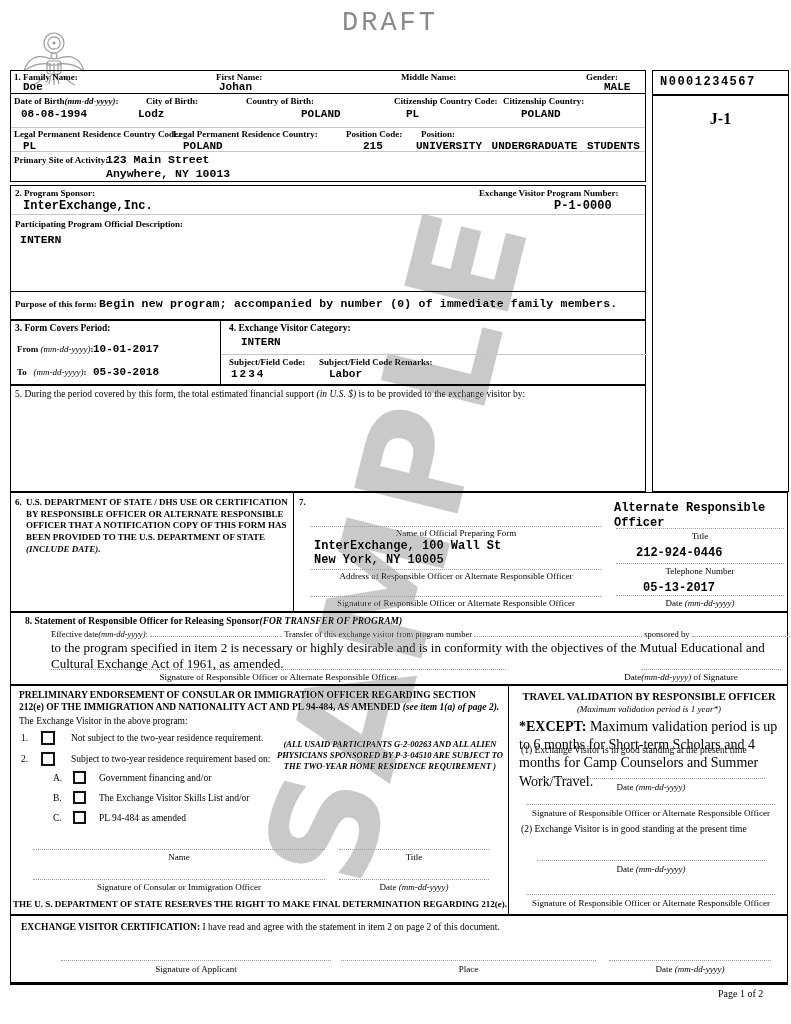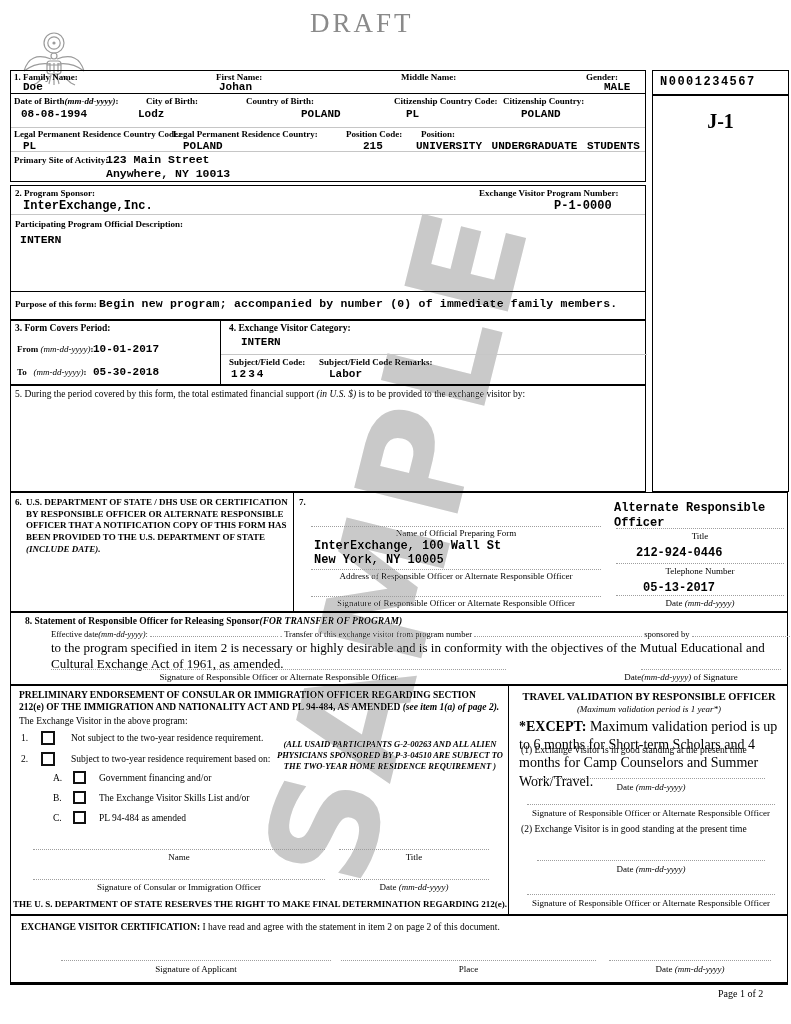--- a/index.html
+++ b/index.html
@@ -12,21 +12,21 @@
   .t{position:absolute;font-size:9.5px;font-family:"Liberation Serif",serif}
   .v{position:absolute;font-family:"Liberation Mono",monospace;font-weight:bold;font-size:11px;white-space:nowrap}
   .v12{font-size:12px}
   .it{font-style:italic}
   .cap{position:absolute;font-size:9px;font-weight:normal;white-space:nowrap;font-family:"Liberation Serif",serif}
   .dline{position:absolute;height:0;border-bottom:1px dotted var(--c-line,#9e9e9e)}
   .gline{position:absolute;height:0;border-bottom:1px solid #c6c6c6}
   .cb{position:absolute;width:14px;height:14px;border:2px solid #111;background:#fff}
   .cbs{width:13px;height:13px}
   .ctr{text-align:center}
-  .draft{position:absolute;left:310px;top:8px;width:160px;font-size:27px;letter-spacing:3px;color:var(--c-draft,#8a8a8a);font-family:Liberation Serif, serif}
+  .draft{position:absolute;left:310px;top:8px;width:160px;text-align:center;font-size:27px;letter-spacing:3px;color:var(--c-draft,#8a8a8a);font-family:Liberation Mono, monospace}
   #watermark{position:absolute;left:397px;top:545px;transform:translate(-50%,-50%) rotate(-76deg);font-family:"DejaVu Sans",sans-serif;font-weight:bold;font-size:146px;letter-spacing:4px;color:var(--c-watermark,#c9c9c9);mix-blend-mode:darken;z-index:40;pointer-events:none;white-space:nowrap}
   .ws3{word-spacing:3px}
 </style>
 </head>
 <body>
 
 <div class="draft">DRAFT</div>
 
 <svg class="abs" style="left:14px;top:31px" width="80" height="58" viewBox="0 0 80 58">
   <g fill="none" stroke="#9b9b9b" stroke-width="1.2">
@@ -82,21 +82,21 @@
     <span class="l" style="left:3px;top:3px">Primary Site of Activity:</span>
     <span class="v" style="left:95px;top:1px;font-size:11.5px">123 Main Street</span>
     <span class="v" style="left:95px;top:15px;font-size:11.5px">Anywhere, NY 10013</span>
   </div>
 </div>
 
 <div class="box" style="left:652px;top:70px;width:137px;height:25px">
   <span class="v v12" style="left:7px;top:4px;letter-spacing:1.5px">N0001234567</span>
 </div>
 <div class="box" style="left:652px;top:95px;width:137px;height:397px">
-  <div class="abs ctr" style="left:0;top:14px;width:100%;font-weight:bold;font-size:20px">J-1</div>
+  <div class="abs ctr" style="left:0;top:14px;width:100%;font-weight:bold;font-size:16px">J-1</div>
 </div>
 
 <div class="box" style="left:10px;top:185px;width:636px;height:135px">
   <span class="l" style="left:4px;top:2px">2.  Program Sponsor:</span>
   <span class="v v12" style="left:12px;top:13px">InterExchange,Inc.</span>
   <span class="l" style="left:468px;top:2px">Exchange Visitor Program Number:</span>
   <span class="v v12" style="left:543px;top:13px">P-1-0000</span>
   <div class="gline" style="left:0;top:28px;width:100%"></div>
   <span class="l" style="left:4px;top:33px">Participating Program Official Description:</span>
   <span class="v" style="left:9px;top:47px;font-size:11.5px">INTERN</span>

